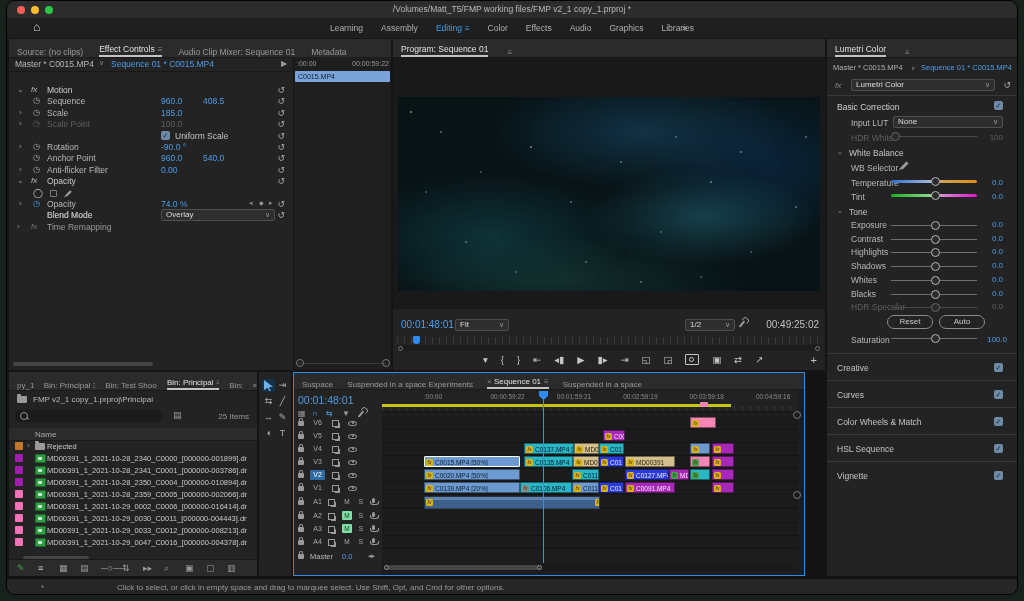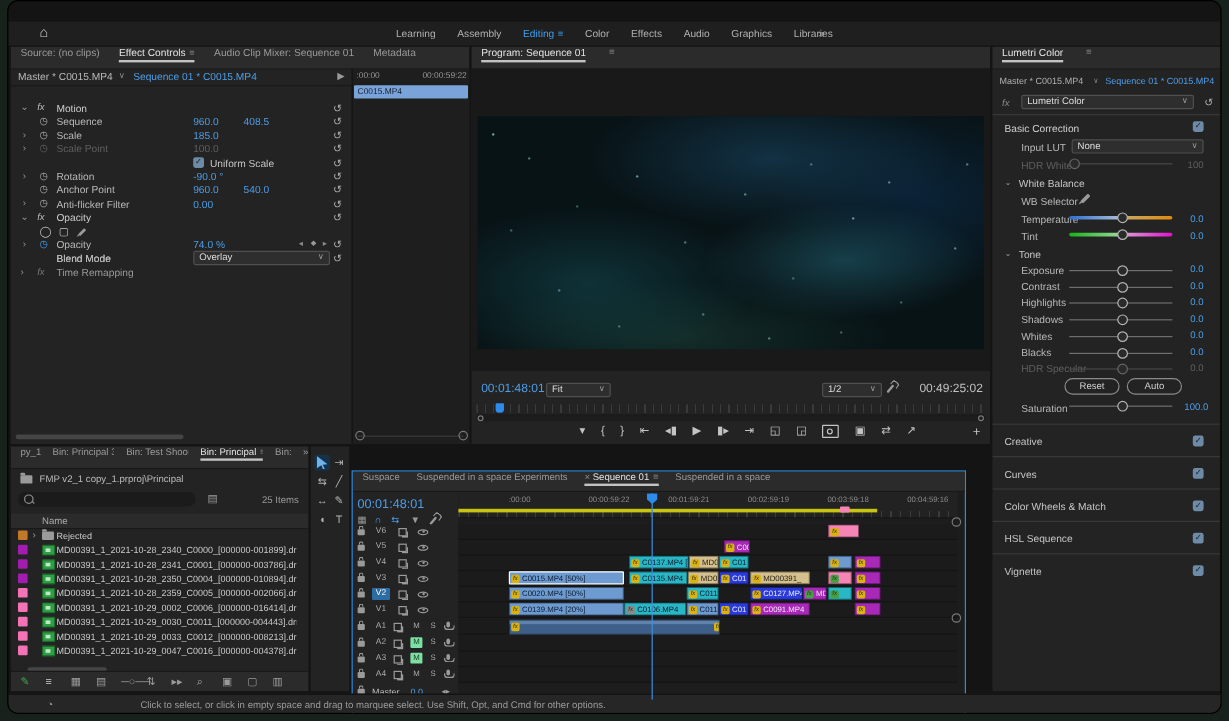--- a/index.html
+++ b/index.html
@@ -8,21 +8,21 @@
   .window{position:absolute;left:6px;top:0;width:1012px;height:595px;background:#141414;border-radius:9px;border:1px solid #000;overflow:hidden;box-sizing:border-box;}
   .titlebar{position:absolute;left:0;top:0;right:0;height:17px;background:#2d2c2c;border-bottom:1px solid #1a1a1a;}
   .dot{position:absolute;top:5px;width:8px;height:8px;border-radius:50%;}
   .title-text{position:absolute;left:0;right:0;top:3px;text-align:center;font-size:8.5px;color:#b9b9b9;}
   .appbar{position:absolute;left:0;top:17px;right:0;height:20px;background:#1f1f1f;}
   .home{position:absolute;left:26px;top:2px;color:#d0d0d0;font-size:12px;}
   .ws-tabs{position:absolute;left:0;right:0;top:0;height:20px;display:flex;justify-content:center;align-items:center;gap:18px;}
   .ws-tab{font-size:8.5px;color:#b0b0b0;cursor:default;}
   .ws-tab.active{color:#3e9ef0;}
   .panel{position:absolute;background:#232323;overflow:hidden;}
-  .tabbar{position:absolute;left:0;top:0;right:0;height:18px;background:#2b2b2b;border-bottom:1px solid #191919;display:flex;align-items:flex-start;gap:16px;padding-left:8px;}
+  .tabbar{position:absolute;left:0;top:0;right:0;height:18px;background:#2b2b2b;border-bottom:1px solid #191919;display:flex;align-items:flex-end;gap:16px;padding-left:8px;}
   .ptab{font-size:8.5px;color:#999;white-space:nowrap;overflow:hidden;}
   .ptab.active{color:#e2e2e2;border-bottom:2px solid #c3c3c3;padding-bottom:1px;}
   .menu-glyph{color:#8a8a8a;font-size:8px;margin-left:3px;}
   .blue{color:#4e9de6;}
   .dim{color:#5f5f5f !important;}
   .lbl{color:#b8b8b8;font-size:8.5px;}
   .rst{color:#aaa;font-size:9px;}
   .chk{display:inline-block;width:9px;height:9px;background:#6d8ba6;border-radius:2px;color:#16202b;font-size:7px;line-height:9px;text-align:center;font-weight:bold;}
   .fxrow{position:absolute;left:0;width:284px;height:11px;font-size:8.5px;}
   .exp{position:absolute;color:#909090;font-size:8px;top:0;}
@@ -82,20 +82,26 @@
     55px 130px 0 rgba(150,205,225,.5),105px 160px 0 rgba(165,215,230,.4),175px 150px 0 rgba(140,200,215,.5),
     230px 170px 0 rgba(160,215,225,.5),290px 165px 0 rgba(150,200,220,.4),330px 40px 0 rgba(170,220,235,.5),
     15px 80px 0 rgba(150,205,220,.4),395px 25px 0 rgba(160,210,225,.5),265px 25px 0 rgba(170,220,230,.4);}
 </style>
 </head>
 <body>
 
 <div class="stage">
  <div class="window">
 
+  <div class="titlebar">
+    <span class="dot" style="left:10px;background:#ff5f57"></span>
+    <span class="dot" style="left:24px;background:#febc2e"></span>
+    <span class="dot" style="left:38px;background:#28c840"></span>
+    <div class="title-text">/Volumes/Matt_T5/FMP working files/FMP v2_1 copy_1.prproj *</div>
+  </div>
 
   <div class="appbar">
     <span class="home">⌂</span>
     <div class="ws-tabs" id="wsTabs">
           <span class="ws-tab">Learning</span>
           <span class="ws-tab">Assembly</span>
           <span class="ws-tab active">Editing<span class="menu-glyph" style="color: rgb(62, 158, 240);">≡</span></span>
           <span class="ws-tab">Color</span>
           <span class="ws-tab">Effects</span>
           <span class="ws-tab">Audio</span>
@@ -480,21 +486,21 @@
         </div>
         <div class="tool-cell" style="left: 17px; top: 7px; background: transparent; border-radius: 2px;"><span>⇥</span></div>
         <div class="tool-cell" style="left: 3px; top: 23px; background: transparent; border-radius: 2px;"><span>⇆</span></div>
         <div class="tool-cell" style="left: 17px; top: 23px; background: transparent; border-radius: 2px;"><span>╱</span></div>
         <div class="tool-cell" style="left: 3px; top: 39px; background: transparent; border-radius: 2px;"><span>↔</span></div>
         <div class="tool-cell" style="left: 17px; top: 39px; background: transparent; border-radius: 2px;"><span>✎</span></div>
         <div class="tool-cell" style="left: 3px; top: 55px; background: transparent; border-radius: 2px;"><span>◖</span></div>
         <div class="tool-cell" style="left: 17px; top: 55px; background: transparent; border-radius: 2px;"><span>T</span></div>
       </div>
 
-  <div class="panel" style="left:286px;top:371px;width:512px;height:204px;border:1px solid #2f8ce0;box-sizing:border-box;background:#1d1d1d;margin-top:20px;">
+  <div class="panel" style="left:286px;top:371px;width:512px;height:204px;border:1px solid #2f8ce0;box-sizing:border-box;background:#1d1d1d;">
     <div class="tabbar" id="tlTabs" style="height:16px;gap:14px;">
           <span class="ptab" style="font-size: 8px;"><span>Suspace</span></span>
           <span class="ptab" style="font-size: 8px;"><span>Suspended in a space Experiments</span></span>
           <span class="ptab active" style="font-size: 8px;"><span style="color: rgb(138, 138, 138);">× </span><span>Sequence 01</span><span class="menu-glyph">≡</span></span>
           <span class="ptab" style="font-size: 8px;"><span>Suspended in a space</span></span>
         </div>
     <div class="r" style="left:0;top:17px;width:88px;height:185px;background:#232323;">
       <span class="r blue" style="left:4px;top:4px;font-size:10.5px;">00:01:48:01</span>
       <span class="r" style="left:4px;top:19px;font-size:8px;color:#9a9a9a;">▦</span>
       <span class="r" style="left:18px;top:19px;font-size:8px;color:#4e9de6;">∩</span>

